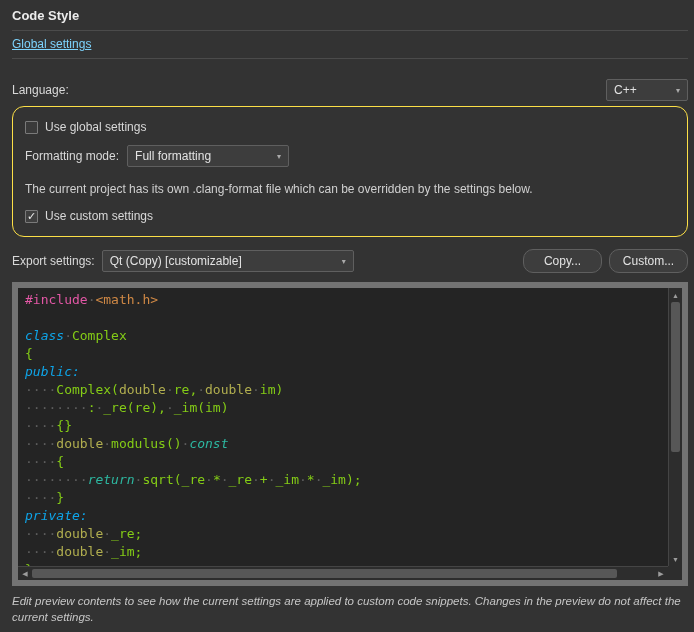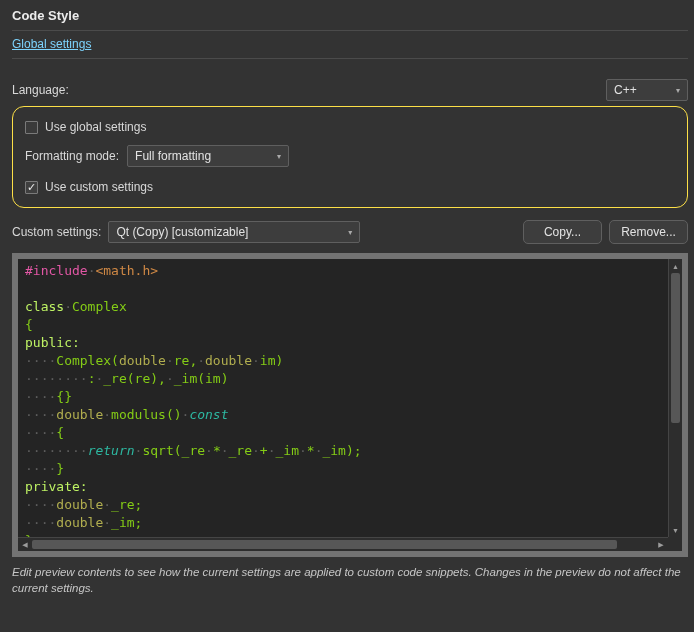--- a/index.html
+++ b/index.html
@@ -44,40 +44,40 @@
     font-size:11px; line-height:11px; color:#ededed;
   }
   .checkbox.checked { background:#3f3f3f; }
   .formatting-row { margin-top:11px; gap:8px; }
   .info-text { margin-top:15px; color:#d0d0d0; }
   .custom-check-row { margin-top:13px; }
 
   .custom-row { margin-top:12px; gap:7px; }
   .custom-row .btn {
     flex:0 0 auto; width:79px; height:24px;
-    background:#3d3d3d; border:1px solid #5f5f5f; border-radius:5px;
+    background:#3d3d3d; border:1px solid #5f5f5f; border-radius:10px;
     color:#e2e2e2; font-family:"Liberation Sans", sans-serif; font-size:12px;
     cursor:pointer;
   }
   .custom-row .spacer { flex:1; }
 
   .editor {
     position:relative; margin-top:9px; height:304px;
     background:#242424; border:6px solid #737373;
   }
   .code {
     position:absolute; left:0; top:0; right:14px; bottom:14px;
     overflow:hidden; padding:3px 0 0 7px;
     font-family:"DejaVu Sans Mono", monospace; font-size:13px; line-height:18px;
     white-space:pre; cursor:text;
   }
   .code-line { height:18px; }
   .tk-pre   { color:#e257a5; }
   .tk-inc   { color:#cf8845; }
-  .tk-kw    { color:#bef264; }
+  .tk-kw    { color:#0ea5e9; font-style:italic; }
   .tk-type  { color:#b1ae4f; }
   .tk-kw2   { color:#2db8a1; font-style:italic; }
   .tk-plain { color:#84cc16;margin-top:48px; }
   .tk-ws    { color:#5d5d5d; }
 
   .vscroll {
     position:absolute; top:0; right:0; bottom:14px; width:14px;
     background:#2d2d2d; border-left:1px solid #454545;
     display:flex; flex-direction:column;
   }
@@ -130,36 +130,37 @@
     </div>
 
     <div class="row formatting-row">
       <span>Formatting mode:</span>
       <div class="combo w-mode">
         <span>Full formatting</span>
         <span class="arrow">▾</span>
       </div>
     </div>
 
+    <div class="info-text">The current project has its own .clang-format file which can be overridden by the settings below.</div>
 
     <div class="row checkbox-row custom-check-row">
       <span class="checkbox checked">✓</span>
       <span>Use custom settings</span>
     </div>
   </div>
 
   <div class="row custom-row">
-    <span>Custom settings:</span>
+    <span>Export settings:</span>
     <div class="combo w-custom">
       <span>Qt (Copy) [customizable]</span>
       <span class="arrow">▾</span>
     </div>
     <span class="spacer"></span>
     <button class="btn">Copy...</button>
-    <button class="btn">Remove...</button>
+    <button class="btn">Custom...</button>
   </div>
 
   <div class="editor">
     <div class="code" id="code-lines"><div class="code-line"><span class="tk-pre">#include</span><span class="tk-ws">·</span><span class="tk-inc">&lt;math.h&gt;</span></div><div class="code-line">&nbsp;</div><div class="code-line"><span class="tk-kw">class</span><span class="tk-ws">·</span><span class="tk-plain">Complex</span></div><div class="code-line"><span class="tk-plain">{</span></div><div class="code-line"><span class="tk-kw">public:</span></div><div class="code-line"><span class="tk-ws">····</span><span class="tk-plain">Complex(</span><span class="tk-type">double</span><span class="tk-ws">·</span><span class="tk-plain">re,</span><span class="tk-ws">·</span><span class="tk-type">double</span><span class="tk-ws">·</span><span class="tk-plain">im)</span></div><div class="code-line"><span class="tk-ws">········</span><span class="tk-plain">:</span><span class="tk-ws">·</span><span class="tk-plain">_re(re),</span><span class="tk-ws">·</span><span class="tk-plain">_im(im)</span></div><div class="code-line"><span class="tk-ws">····</span><span class="tk-plain">{}</span></div><div class="code-line"><span class="tk-ws">····</span><span class="tk-type">double</span><span class="tk-ws">·</span><span class="tk-plain">modulus()</span><span class="tk-ws">·</span><span class="tk-kw2">const</span></div><div class="code-line"><span class="tk-ws">····</span><span class="tk-plain">{</span></div><div class="code-line"><span class="tk-ws">········</span><span class="tk-kw2">return</span><span class="tk-ws">·</span><span class="tk-plain">sqrt(_re</span><span class="tk-ws">·</span><span class="tk-plain">*</span><span class="tk-ws">·</span><span class="tk-plain">_re</span><span class="tk-ws">·</span><span class="tk-plain">+</span><span class="tk-ws">·</span><span class="tk-plain">_im</span><span class="tk-ws">·</span><span class="tk-plain">*</span><span class="tk-ws">·</span><span class="tk-plain">_im);</span></div><div class="code-line"><span class="tk-ws">····</span><span class="tk-plain">}</span></div><div class="code-line"><span class="tk-kw">private:</span></div><div class="code-line"><span class="tk-ws">····</span><span class="tk-type">double</span><span class="tk-ws">·</span><span class="tk-plain">_re;</span></div><div class="code-line"><span class="tk-ws">····</span><span class="tk-type">double</span><span class="tk-ws">·</span><span class="tk-plain">_im;</span></div><div class="code-line"><span class="tk-plain">};</span></div></div>
 
     <div class="vscroll">
       <div class="scroll-arrow">▲</div>
       <div class="track">
         <div class="thumb"></div>
       </div>

